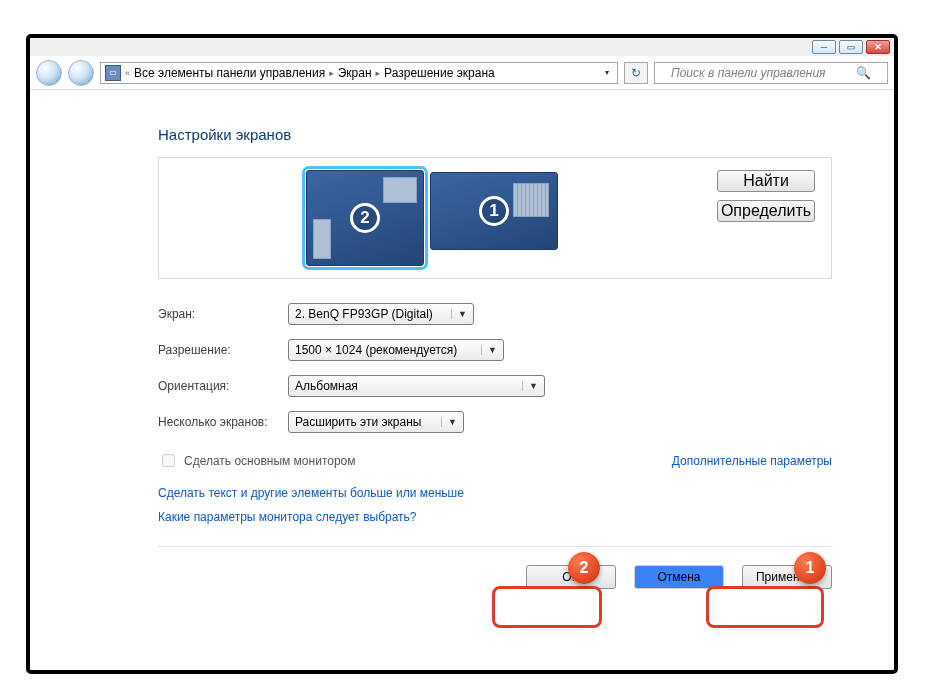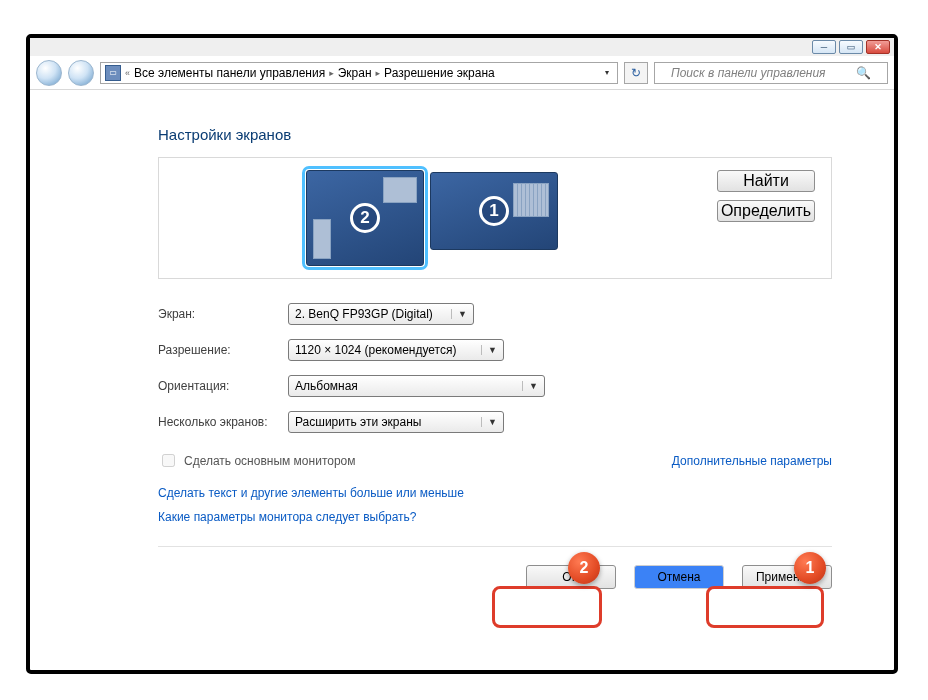--- a/index.html
+++ b/index.html
@@ -226,32 +226,32 @@
 
     <div class="form-grid">
       <div class="form-label">Экран:</div>
       <div class="dropdown dd-short">
         <span>2. BenQ FP93GP (Digital)</span>
         <span class="dd-caret">▼</span>
       </div>
 
       <div class="form-label">Разрешение:</div>
       <div class="dropdown" style="width:216px">
-        <span>1120 × 1024 (рекомендуется)</span>
+        <span>1500 × 1024 (рекомендуется)</span>
         <span class="dd-caret">▼</span>
       </div>
 
       <div class="form-label">Ориентация:</div>
       <div class="dropdown" style="width:257px">
         <span>Альбомная</span>
         <span class="dd-caret">▼</span>
       </div>
 
       <div class="form-label">Несколько экранов:</div>
-      <div class="dropdown" style="width:216px">
+      <div class="dropdown" style="width:176px">
         <span>Расширить эти экраны</span>
         <span class="dd-caret">▼</span>
       </div>
     </div>
 
     <div class="check-row">
       <label class="check-left">
         <input type="checkbox" disabled="" style="">
         <span>Сделать основным монитором</span>
       </label>

